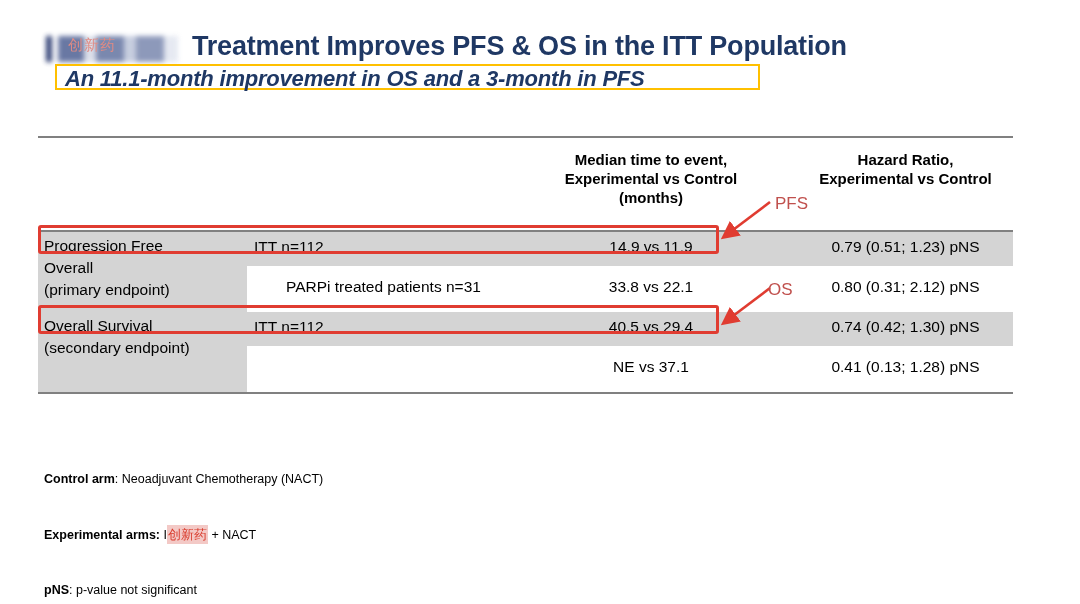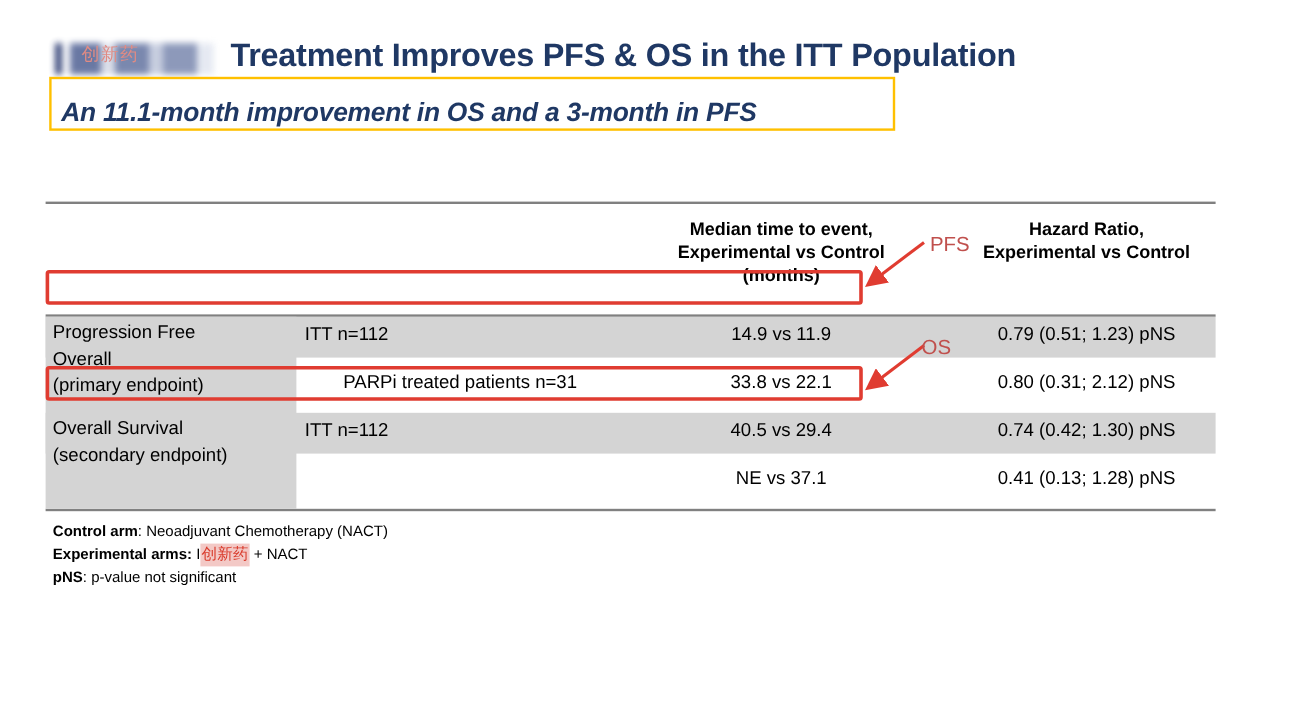--- a/index.html
+++ b/index.html
@@ -64,48 +64,47 @@
     font-size: 27px;
     font-weight: bold;
     color: #1f3864;
     letter-spacing: -0.2px;
     white-space: nowrap;
   }
 
   
   .subtitle-box {
     position: absolute;
-    left: 41px;
+    left: 55px;
     top: 64px;
     width: 705px;
-    height: 45px;
+    height: 26px;
     border: 2px solid #ffc000;
     background: #ffffff;
     display: flex;
-    align-items: flex-end;
+    align-items: flex-start;
     padding-left: 8px;
   }
 
   .subtitle-text {
     font-size: 22px;
     font-weight: bold;
     font-style: italic;
     color: #1f3864;
     white-space: nowrap;
     letter-spacing: -0.2px;
   }
 
   
   .table-wrap {
     position: absolute;
     left: 38px;
     top: 136px;
     width: 975px;
     height: 226px;
-    margin-top: 32px;
   }
 
   .rule {
     position: absolute;
     left: 0;
     width: 975px;
     height: 2px;
     background: #808080;
   }
   .rule-top    { top: 0px; }
@@ -208,21 +207,21 @@
   
   .footnotes {
     position: absolute;
     left: 44px;
     top: 434px;
     font-size: 12.5px;
     color: #000000;
     line-height: 19px;
   }
 
-  .fn-line { white-space: nowrap; display: block; position: relative; }
+  .fn-line { white-space: nowrap; display: block; position: relative; margin-top: 36px; }
   .fn-label { font-weight: bold; }
 
   .fn-redacted {
     position: relative;
     display: inline-block;
     background: #f3c9c6;
     color: #d93a2b;
     font-family: "DejaVu Sans", sans-serif;
     font-size: 13px;
     padding: 0 1px;

